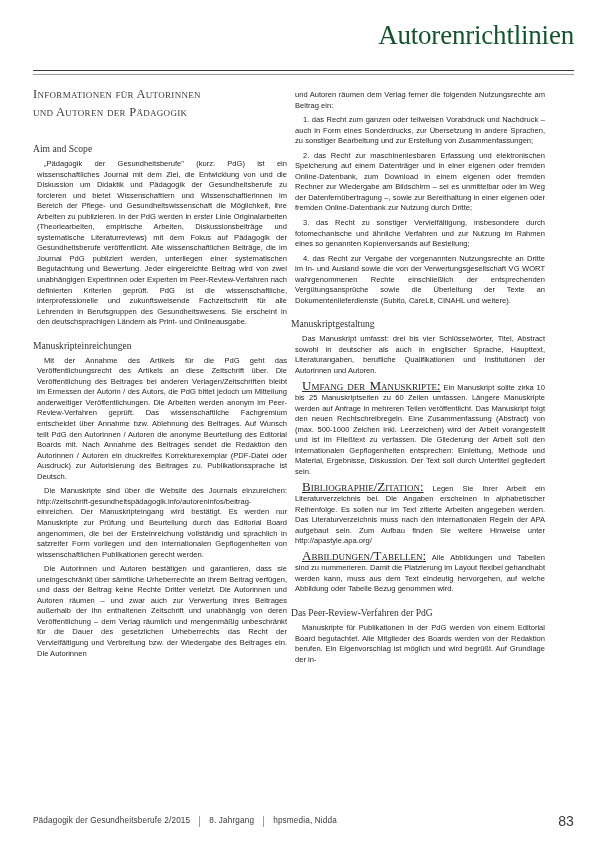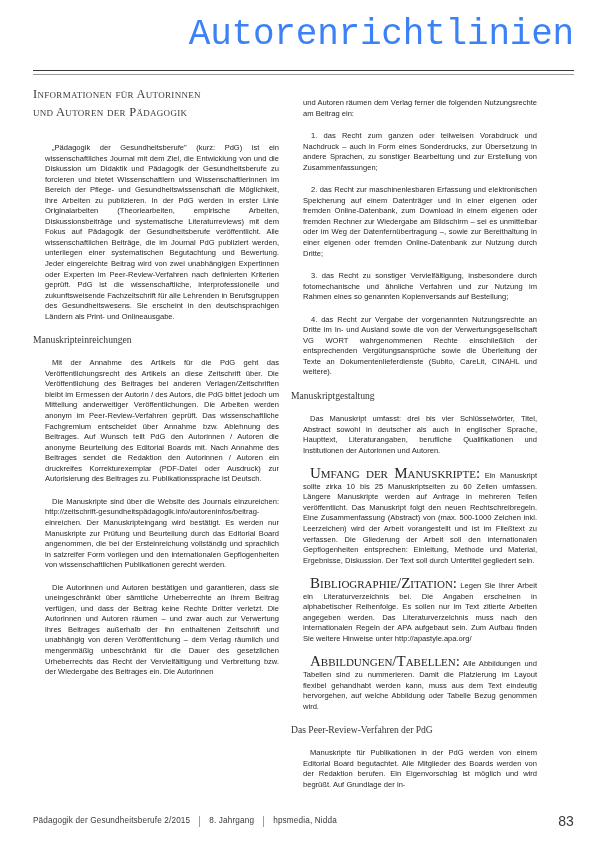--- a/index.html
+++ b/index.html
@@ -26,25 +26,25 @@
   
   .masthead {
     position: absolute;
     left: 33px;
     right: 33px;
     top: 18px;
     height: 52px;
     text-align: right;
   }
   .masthead-title {
-    font-family: Liberation Mono, monospace;
-    font-size: 36px;
+    font-family: Liberation Serif, serif;
+    font-size: 27px;
     font-weight: 400;
     letter-spacing: -0.2px;
-    color: #3b82f6;
+    color: #14532d;
     line-height: 34px;
     white-space: nowrap;
   }
   .rule-top {
     position: absolute;
     left: 33px;
     right: 33px;
     top: 70px;
     height: 0;
     border-top: 1.6px solid #3a3a3a;
@@ -91,31 +91,32 @@
     color: #343434;
     margin: 12px 0 0 0;
     font-weight: 400;
   }
 
   p.body {
     font-family: "Liberation Sans", sans-serif;
     font-size: 7.55px;
     line-height: 10.55px;
     text-align: justify;
-    margin: 12px;
+    margin: 4px;
     color: #262626;
     text-indent: 7px;
     hyphens: none;
     word-spacing: 0.1px;
   }
   p.body.noindent { text-indent: 0; }
   p.body.listitem { text-indent: 8px; }
   .run-in {
     font-family: "Liberation Serif", serif;
-    font-size: 15px;
+    font-size: 13px;
+    text-decoration: underline;
   }
   .smallcaps-lead {
     font-variant: small-caps;
   }
 
   
   .footer {
     position: absolute;
     left: 33px;
     right: 33px;
@@ -158,20 +159,21 @@
   <div class="columns">
 
     <div class="col">
       <div class="section-title">
         <div>Informationen für Autorinnen</div>
         <div>und Autoren der Pädagogik</div>
       </div>
 
       <div class="spacer-10"></div>
 
+      <div class="subhead">Aim and Scope</div>
       <p class="body">„Pädagogik der Gesundheitsberufe" (kurz: PdG) ist ein wissenschaftliches Journal mit dem Ziel, die Entwicklung von und die Diskussion um Didaktik und Pädagogik der Gesundheitsberufe zu forcieren und bietet Wissenschaftlern und Wissenschaftlerinnen im Bereich der Pflege- und Gesundheitswissenschaft die Möglichkeit, ihre Arbeiten zu publizieren. In der PdG werden in erster Linie Originalarbeiten (Theoriearbeiten, empirische Arbeiten, Diskussionsbeiträge und systematische Literaturreviews) mit dem Fokus auf Pädagogik der Gesundheitsberufe veröffentlicht. Alle wissenschaftlichen Beiträge, die im Journal PdG publiziert werden, unterliegen einer systematischen Begutachtung und Bewertung. Jeder eingereichte Beitrag wird von zwei unabhängigen Expertinnen oder Experten im Peer-Review-Verfahren nach definierten Kriterien geprüft. PdG ist die wissenschaftliche, interprofessionelle und zukunftsweisende Fachzeitschrift für alle Lehrenden in Berufsgruppen des Gesundheitswesens. Sie erscheint in den deutschsprachigen Ländern als Print- und Onlineausgabe.</p>
 
       <div class="subhead">Manuskripteinreichungen</div>
       <p class="body">Mit der Annahme des Artikels für die PdG geht das Veröffentlichungsrecht des Artikels an diese Zeitschrift über. Die Veröffentlichung des Beitrages bei anderen Verlagen/Zeitschriften bleibt im Ermessen der Autorin / des Autors, die PdG bittet jedoch um Mitteilung anderweitiger Veröffentlichungen. Die Arbeiten werden anonym im Peer-Review-Verfahren geprüft. Das wissenschaftliche Fachgremium entscheidet über Annahme bzw. Ablehnung des Beitrages. Auf Wunsch teilt PdG den Autorinnen / Autoren die anonyme Beurteilung des Editorial Boards mit. Nach Annahme des Beitrages sendet die Redaktion den Autorinnen / Autoren ein druckreifes Korrekturexemplar (PDF-Datei oder Ausdruck) zur Autorisierung des Beitrages zu. Publikationssprache ist Deutsch.</p>
       <p class="body">Die Manuskripte sind über die Website des Journals einzureichen: http://zeitschrift-gesundheitspädagogik.info/autoreninfos/beitrag-einreichen. Der Manuskripteingang wird bestätigt. Es werden nur Manuskripte zur Prüfung und Beurteilung durch das Editorial Board angenommen, die bei der Ersteinreichung vollständig und sprachlich in satzreifer Form vorliegen und den internationalen Gepflogenheiten von wissenschaftlichen Publikationen gerecht werden.</p>
       <p class="body">Die Autorinnen und Autoren bestätigen und garantieren, dass sie uneingeschränkt über sämtliche Urheberrechte an ihrem Beitrag verfügen, und dass der Beitrag keine Rechte Dritter verletzt. Die Autorinnen und Autoren räumen – und zwar auch zur Verwertung ihres Beitrages außerhalb der ihn enthaltenen Zeitschrift und unabhängig von deren Veröffentlichung – dem Verlag räumlich und mengenmäßig unbeschränkt für die Dauer des gesetzlichen Urheberrechts das Recht der Vervielfältigung und Verbreitung bzw. der Wiedergabe des Beitrages ein. Die Autorinnen</p>
     </div>
 
     <div class="col">
       <p class="body noindent">und Autoren räumen dem Verlag ferner die folgenden Nutzungsrechte am Beitrag ein:</p>

